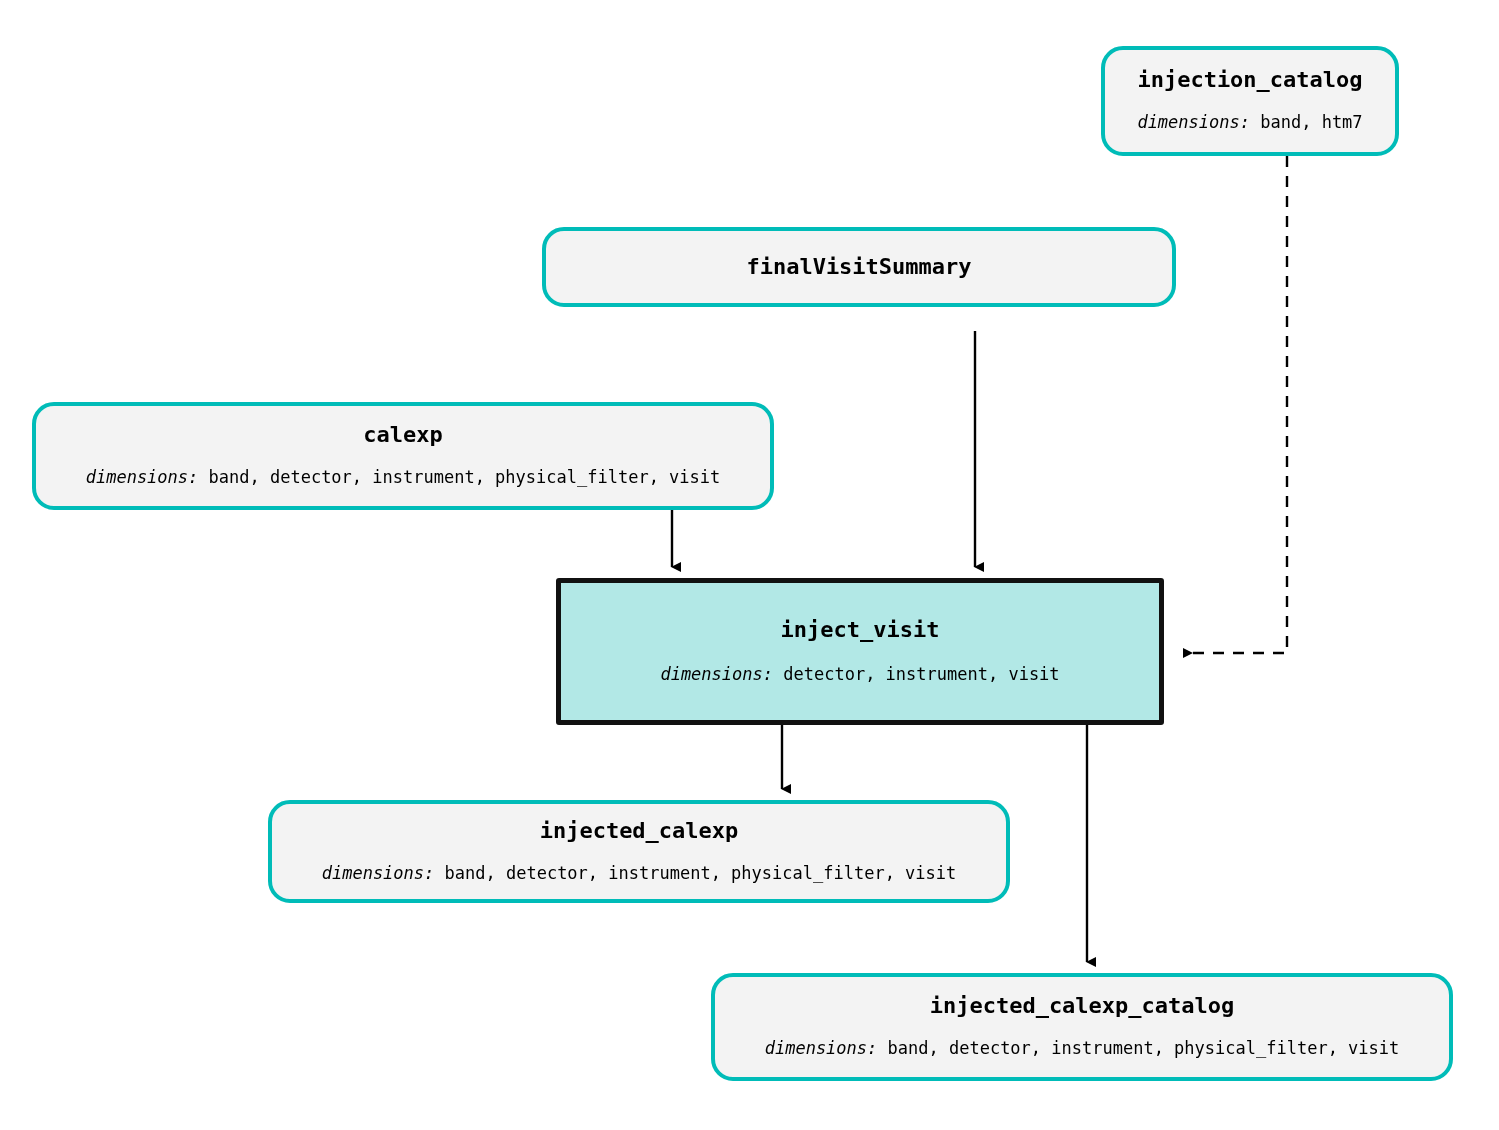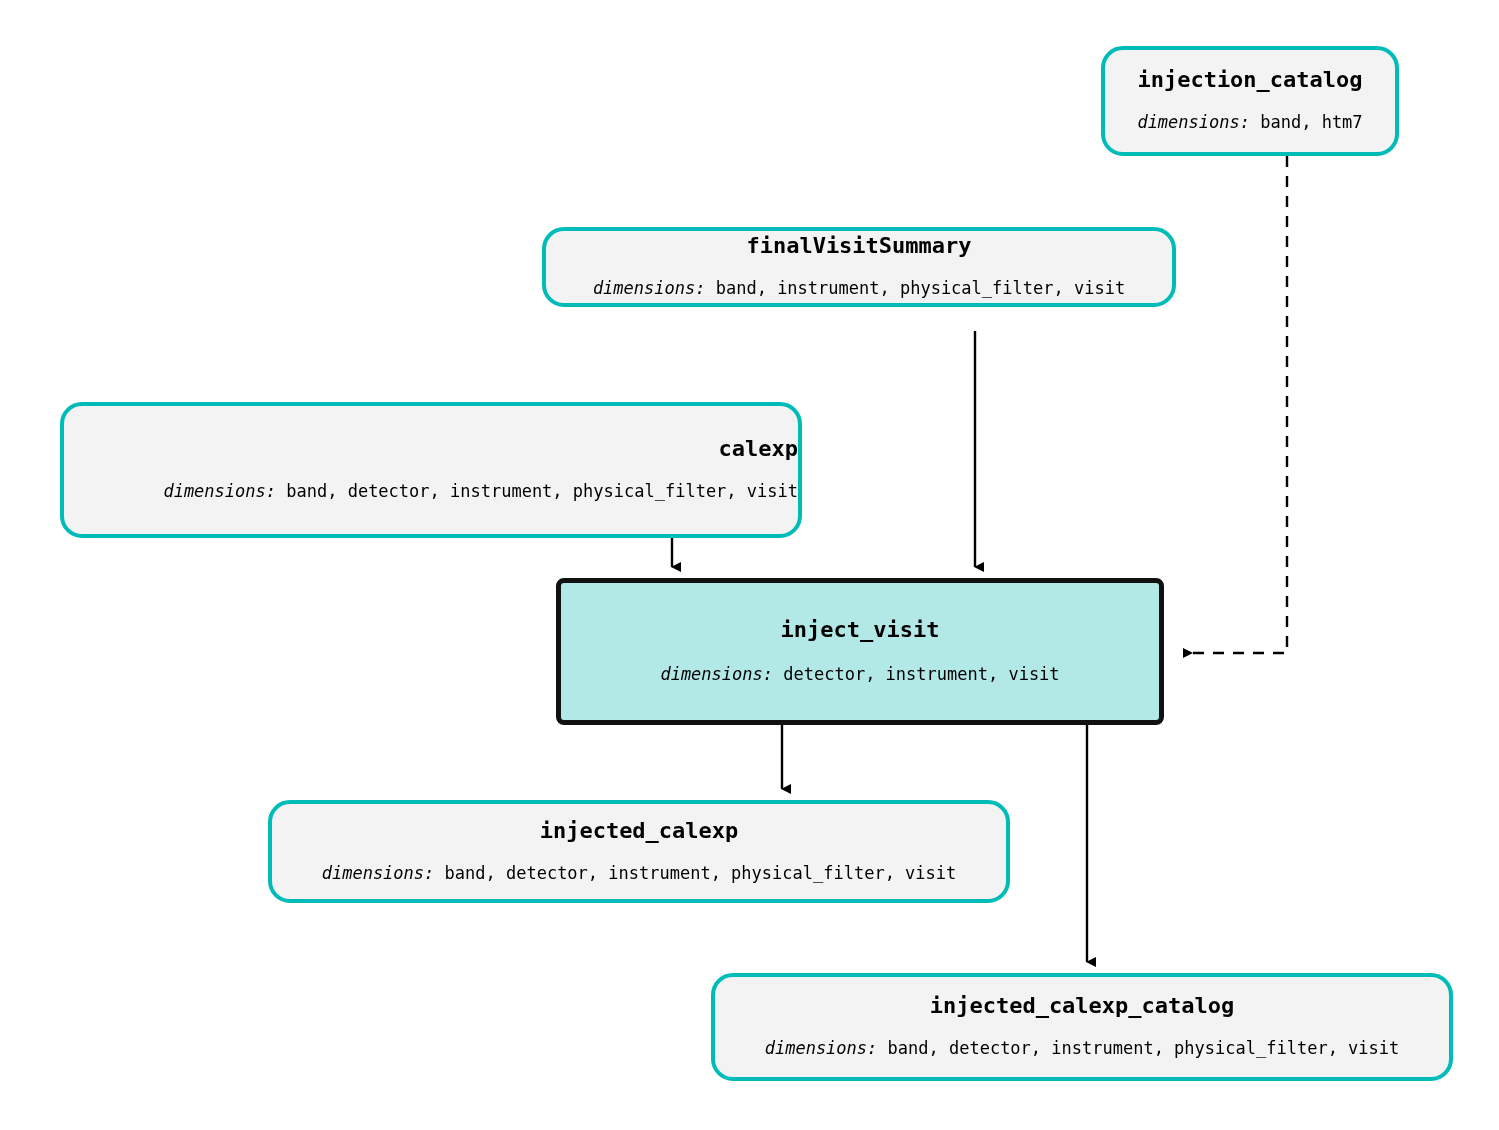--- a/index.html
+++ b/index.html
@@ -32,21 +32,21 @@
     justify-content: center;
   }
   .node.dataset {
     background: #f3f3f3;
     border: 4px solid #00bcb8;
     border-radius: 22px;
   }
   .node.task {
     background: #b2e8e6;
     border: 5px solid #111111;
-    border-radius: 8px;
+    border-radius: 3px;
   }
   .node-title {
     font-weight: bold;
     font-size: 22px;
     color: #000000;
     letter-spacing: 0px;
     line-height: 1.1;
     white-space: nowrap;
   }
   .node.task .node-title {
@@ -109,24 +109,23 @@
     </g>
   </svg>
 
   <div class="node dataset" style="left:1101px; top:46px; width:298px; height:110px;">
     <div class="node-title">injection_catalog</div>
     <div class="node-dims"><span class="dims-label">dimensions:</span> <span>band, htm7</span></div>
   </div>
 
   <div class="node dataset" style="left:542px; top:227px; width:634px; height:80px;">
     <div class="node-title">finalVisitSummary</div>
-    <div class="node-dims"><span class="dims-label">dimensions:</span> <span>band, instrument, physical_filter, visit</span></div>
   </div>
 
-  <div class="node dataset" style="left:60px; top:402px; width:742px; height:136px;align-items:flex-end;">
+  <div class="node dataset" style="left:32px; top:402px; width:742px; height:108px;">
     <div class="node-title">calexp</div>
     <div class="node-dims"><span class="dims-label">dimensions:</span> <span>band, detector, instrument, physical_filter, visit</span></div>
   </div>
 
   <div class="node task" style="left:556px; top:578px; width:608px; height:147px;">
     <div class="node-title">inject_visit</div>
     <div class="node-dims"><span class="dims-label">dimensions:</span> <span>detector, instrument, visit</span></div>
   </div>
 
   <div class="node dataset" style="left:268px; top:800px; width:742px; height:103px;align-items:center;">

